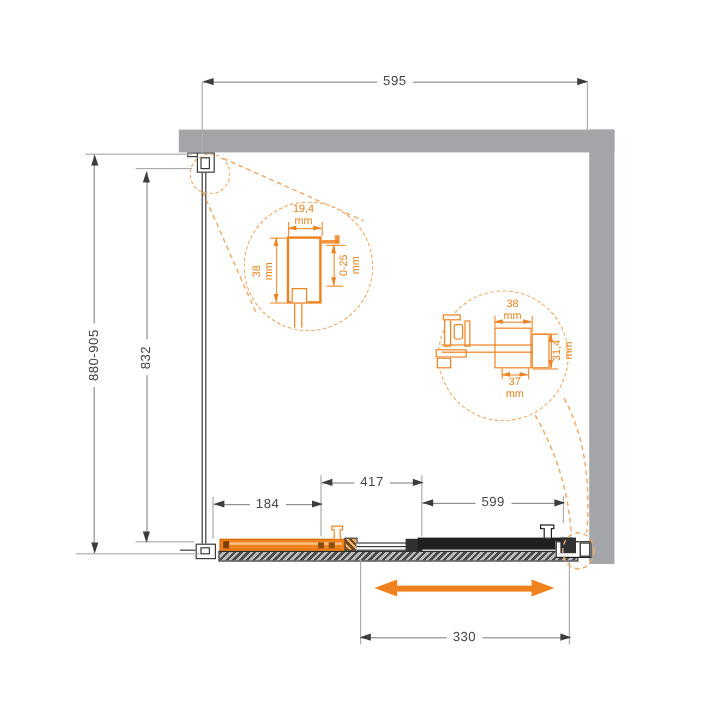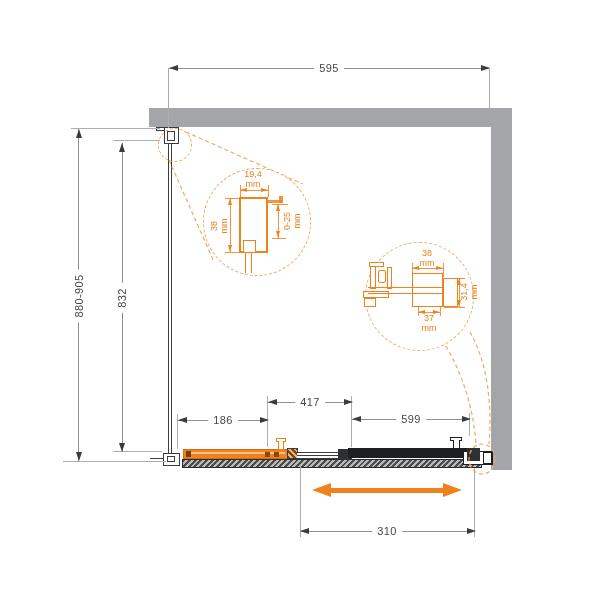--- a/index.html
+++ b/index.html
@@ -101,36 +101,36 @@
   <div class="dt rot" style="left:78.5px;top:296px;">880-905</div>
 
   <div class="dl" style="left:121.5px;top:143px;width:1px;height:309px;"></div>
   <div class="ah ah-u" style="left:119px;top:143px;"></div>
   <div class="ah ah-d" style="left:119px;top:443px;"></div>
   <div class="dt rot" style="left:122px;top:298px;">832</div>
 
   <div class="dl" style="left:178px;top:419.5px;width:90px;height:1px;"></div>
   <div class="ah ah-l" style="left:178px;top:417px;"></div>
   <div class="ah ah-r" style="left:260px;top:417px;"></div>
-  <div class="dt" style="left:223px;top:420px;">186</div>
+  <div class="dt" style="left:223px;top:420px;">184</div>
 
   <div class="dl" style="left:268px;top:401.5px;width:84px;height:1px;"></div>
   <div class="ah ah-l" style="left:268px;top:399px;"></div>
   <div class="ah ah-r" style="left:344px;top:399px;"></div>
   <div class="dt" style="left:310px;top:402px;">417</div>
 
   <div class="dl" style="left:352px;top:418.5px;width:118px;height:1px;"></div>
   <div class="ah ah-l" style="left:352px;top:416px;"></div>
   <div class="ah ah-r" style="left:462px;top:416px;"></div>
   <div class="dt" style="left:411px;top:419px;">599</div>
 
   <div class="dl" style="left:300px;top:530.5px;width:175px;height:1px;"></div>
   <div class="ah ah-l" style="left:300px;top:528px;"></div>
   <div class="ah ah-r" style="left:467px;top:528px;"></div>
-  <div class="dt" style="left:387px;top:531px;">310</div>
+  <div class="dt" style="left:387px;top:531px;">330</div>
 
   <svg class="overlay" width="600" height="600" viewBox="0 0 600 600">
     <g stroke="#F2A964" stroke-width="1.2" fill="none" stroke-dasharray="4 3">
       <line x1="186" y1="132" x2="303" y2="184"></line>
       <line x1="169" y1="160" x2="214" y2="262"></line>
       <path d="M446 346 C464 378 473 408 476 443"></path>
       <path d="M470 332 C488 364 492 404 489 444"></path>
       <ellipse cx="482" cy="459" rx="13" ry="15"></ellipse>
     </g>
   </svg>

